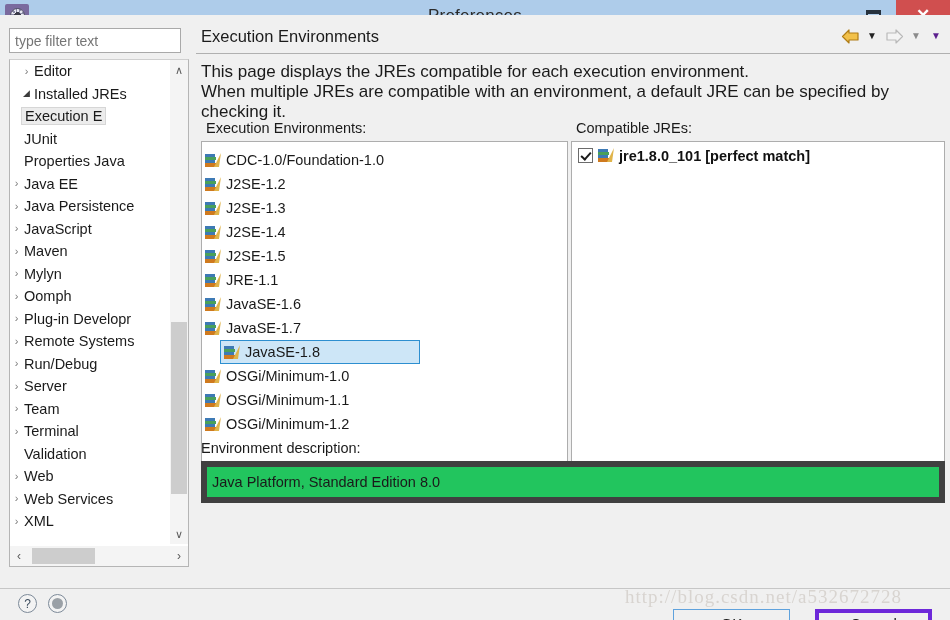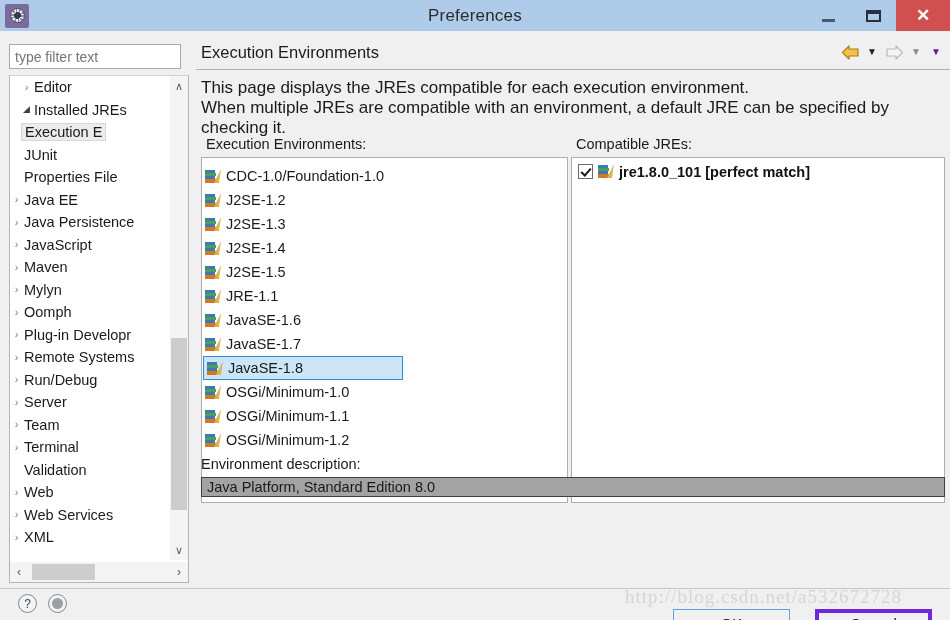--- a/index.html
+++ b/index.html
@@ -86,21 +86,21 @@
     width: 54px;
     background: #d04f4f;
     color: #ffffff;
     font-size: 17px;
     font-weight: 600;
   }
 
   
   .body-area {
     position: absolute;
-    left: 0; top: 31px;
+    left: 0; top: 15px;
     width: 950px; height: 557px;
     background: #f0f0f0;
   }
 
   
   .left-panel {
     position: absolute;
     left: 9px; top: 13px;
     width: 180px; height: 540px;
   }
@@ -290,21 +290,21 @@
     align-items: center;
     font-size: 14.5px;
     color: #1a1a1a;
     padding-left: 3px;
     cursor: default;
     box-sizing: border-box;
   }
   .env-row.selected {
     background: #cde6f7;
     border: 1px solid #2d8fd0;
-    margin: 0 0 0 1px;
+    margin: 0 0 0 18px;
     width: 200px;
   }
   .jre-icon {
     position: relative;
     width: 17px; height: 14px;
     flex: 0 0 17px;
     margin-right: 4px;
   }
   .jre-icon i {
     position: absolute;
@@ -355,23 +355,23 @@
     position: absolute;
     left: 5px; top: 420px;
     width: 744px;
   }
   .envdesc .label {
     font-size: 14.5px;
     color: #1a1a1a;
     margin-bottom: 5px;
   }
   .envdesc .field {
-    height: 20px;
-    border: 1px solid #404040;
-    background: #a3a3a3;
+    height: 42px;
+    border: 6px solid #404040;
+    background: #22c55e;
     box-sizing: border-box;
     display: flex;
     align-items: center;
     padding-left: 5px;
     font-size: 14.5px;
     color: #1a1a1a;
   }
 
   
   .footer {
@@ -476,21 +476,21 @@
             <div class="tree-item depth2 selected-node">
               <span class="arrow none">›</span>
               <span class="lbl">Execution E</span>
             </div>
             <div class="tree-item depth2">
               <span class="arrow none">›</span>
               <span class="lbl">JUnit</span>
             </div>
             <div class="tree-item depth2">
               <span class="arrow none">›</span>
-              <span class="lbl">Properties File</span>
+              <span class="lbl">Properties Java</span>
             </div>
             <div class="tree-item depth0">
               <span class="arrow">›</span>
               <span class="lbl">Java EE</span>
             </div>
             <div class="tree-item depth0">
               <span class="arrow">›</span>
               <span class="lbl">Java Persistence</span>
             </div>
             <div class="tree-item depth0">

